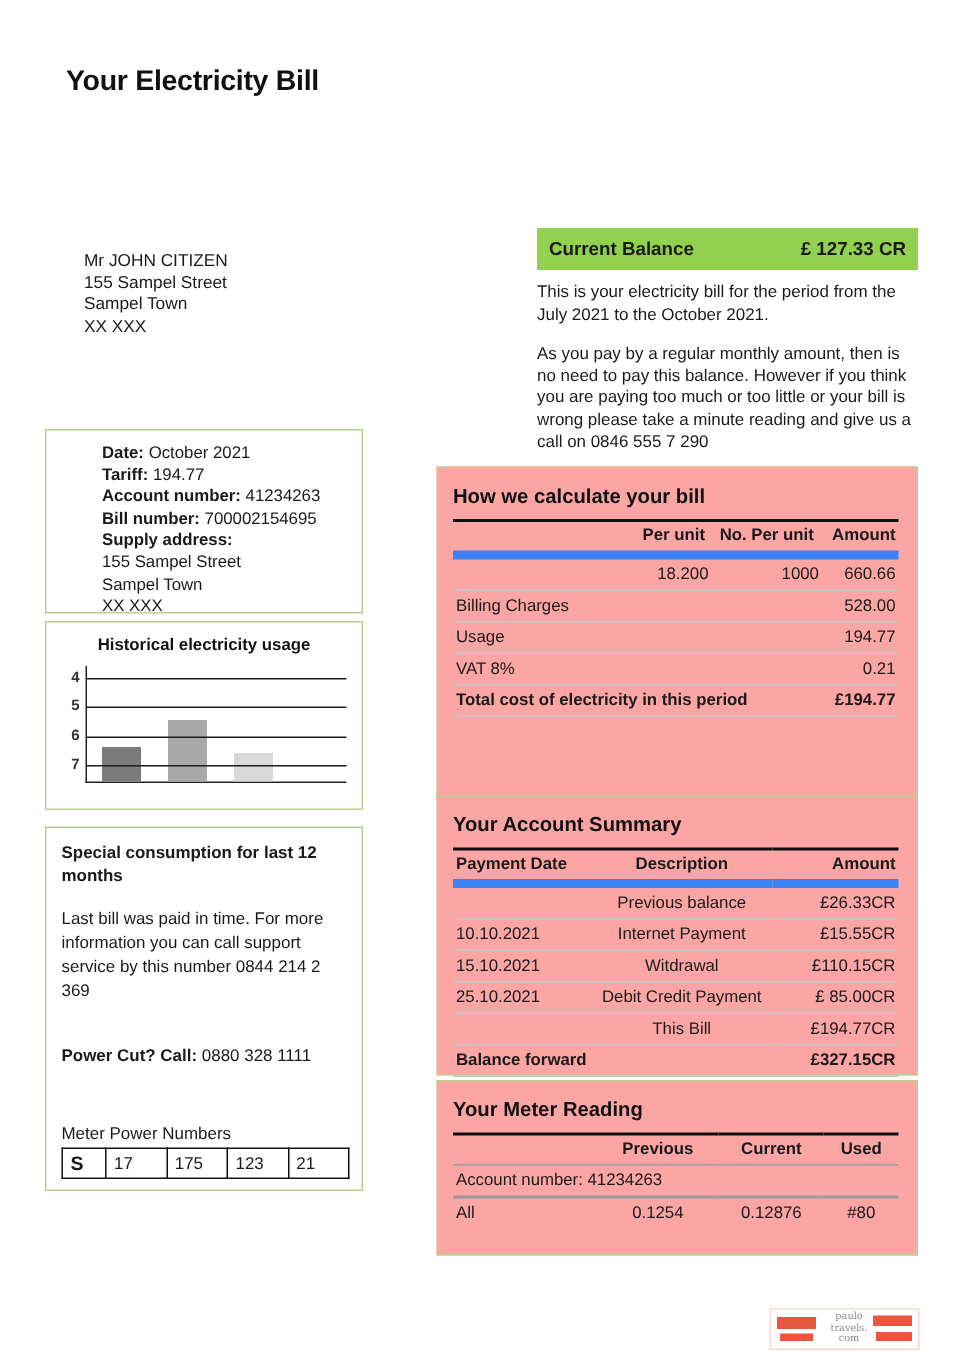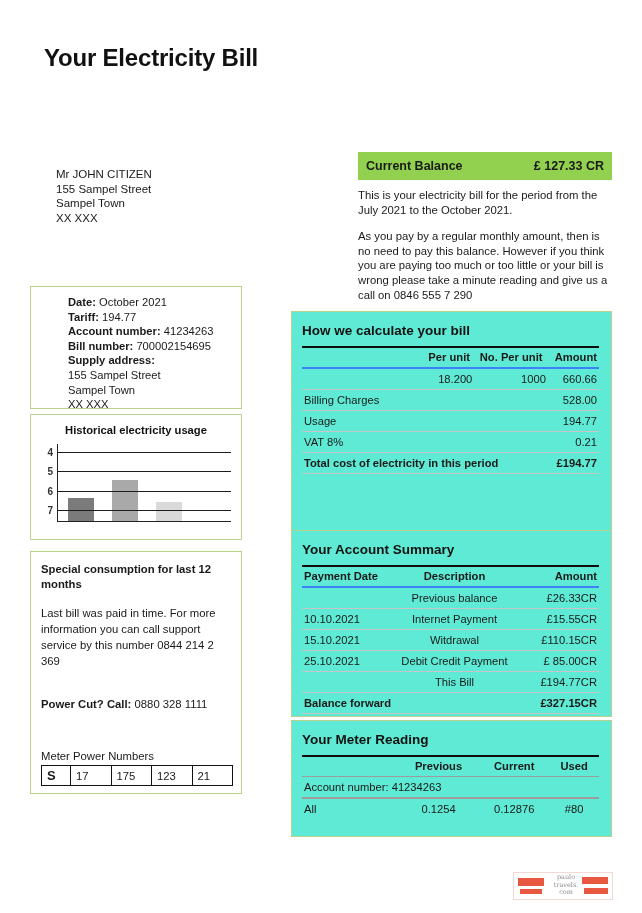--- a/index.html
+++ b/index.html
@@ -21,21 +21,21 @@
     inset: 0;
     width: 642px;
     height: 913px;
   }
 
   
   .bill-title {
     position: absolute;
     left: 44px;
     top: 44px;
-    font-size: 24px;
+    font-size: 19px;
     font-weight: bold;
     letter-spacing: -0.2px;
     color: #111111;
   }
   .logo-box {
     position: absolute;
     left: 389px;
     top: 36px;
     width: 222px;
     height: 58px;
@@ -219,21 +219,21 @@
     width: 18px;
     text-align: left;
   }
 
   
   .rbox {
     position: absolute;
     left: 291px;
     border: 1px solid #b9d18c;
     box-sizing: border-box;
-    background: #5eead4;
+    background: #fca5a5;
   }
   #box-calc    { top: 311px; width: 321px; height: 222px; }
   #box-summary { top: 530px; width: 321px; height: 187px; }
   #box-meter   { top: 720px; width: 321px; height: 117px; }
 
   .rbox h2 {
     margin: 0;
     padding: 11px 10px 8px 10px;
     font-size: 13.5px;
     font-weight: bold;
@@ -243,21 +243,21 @@
     width: 297px;
     margin: 0 10px;
     border-collapse: collapse;
     font-size: 11.2px;
   }
   table.data thead th {
     font-weight: bold;
     font-size: 11.2px;
     padding: 3px 2px 4px 2px;
     border-top: 2.4px solid #0d0d0d;
-    border-bottom: 2px solid #3b82f6;
+    border-bottom: 6px solid #3b82f6;
     text-align: center;
     white-space: nowrap;
   }
   table.data thead th.first { text-align: left; }
   table.data tbody td {
     padding: 4px 2px;
     border-bottom: 1px solid #c6c6c6;
     vertical-align: middle;
   }
   td.right { text-align: right; }

